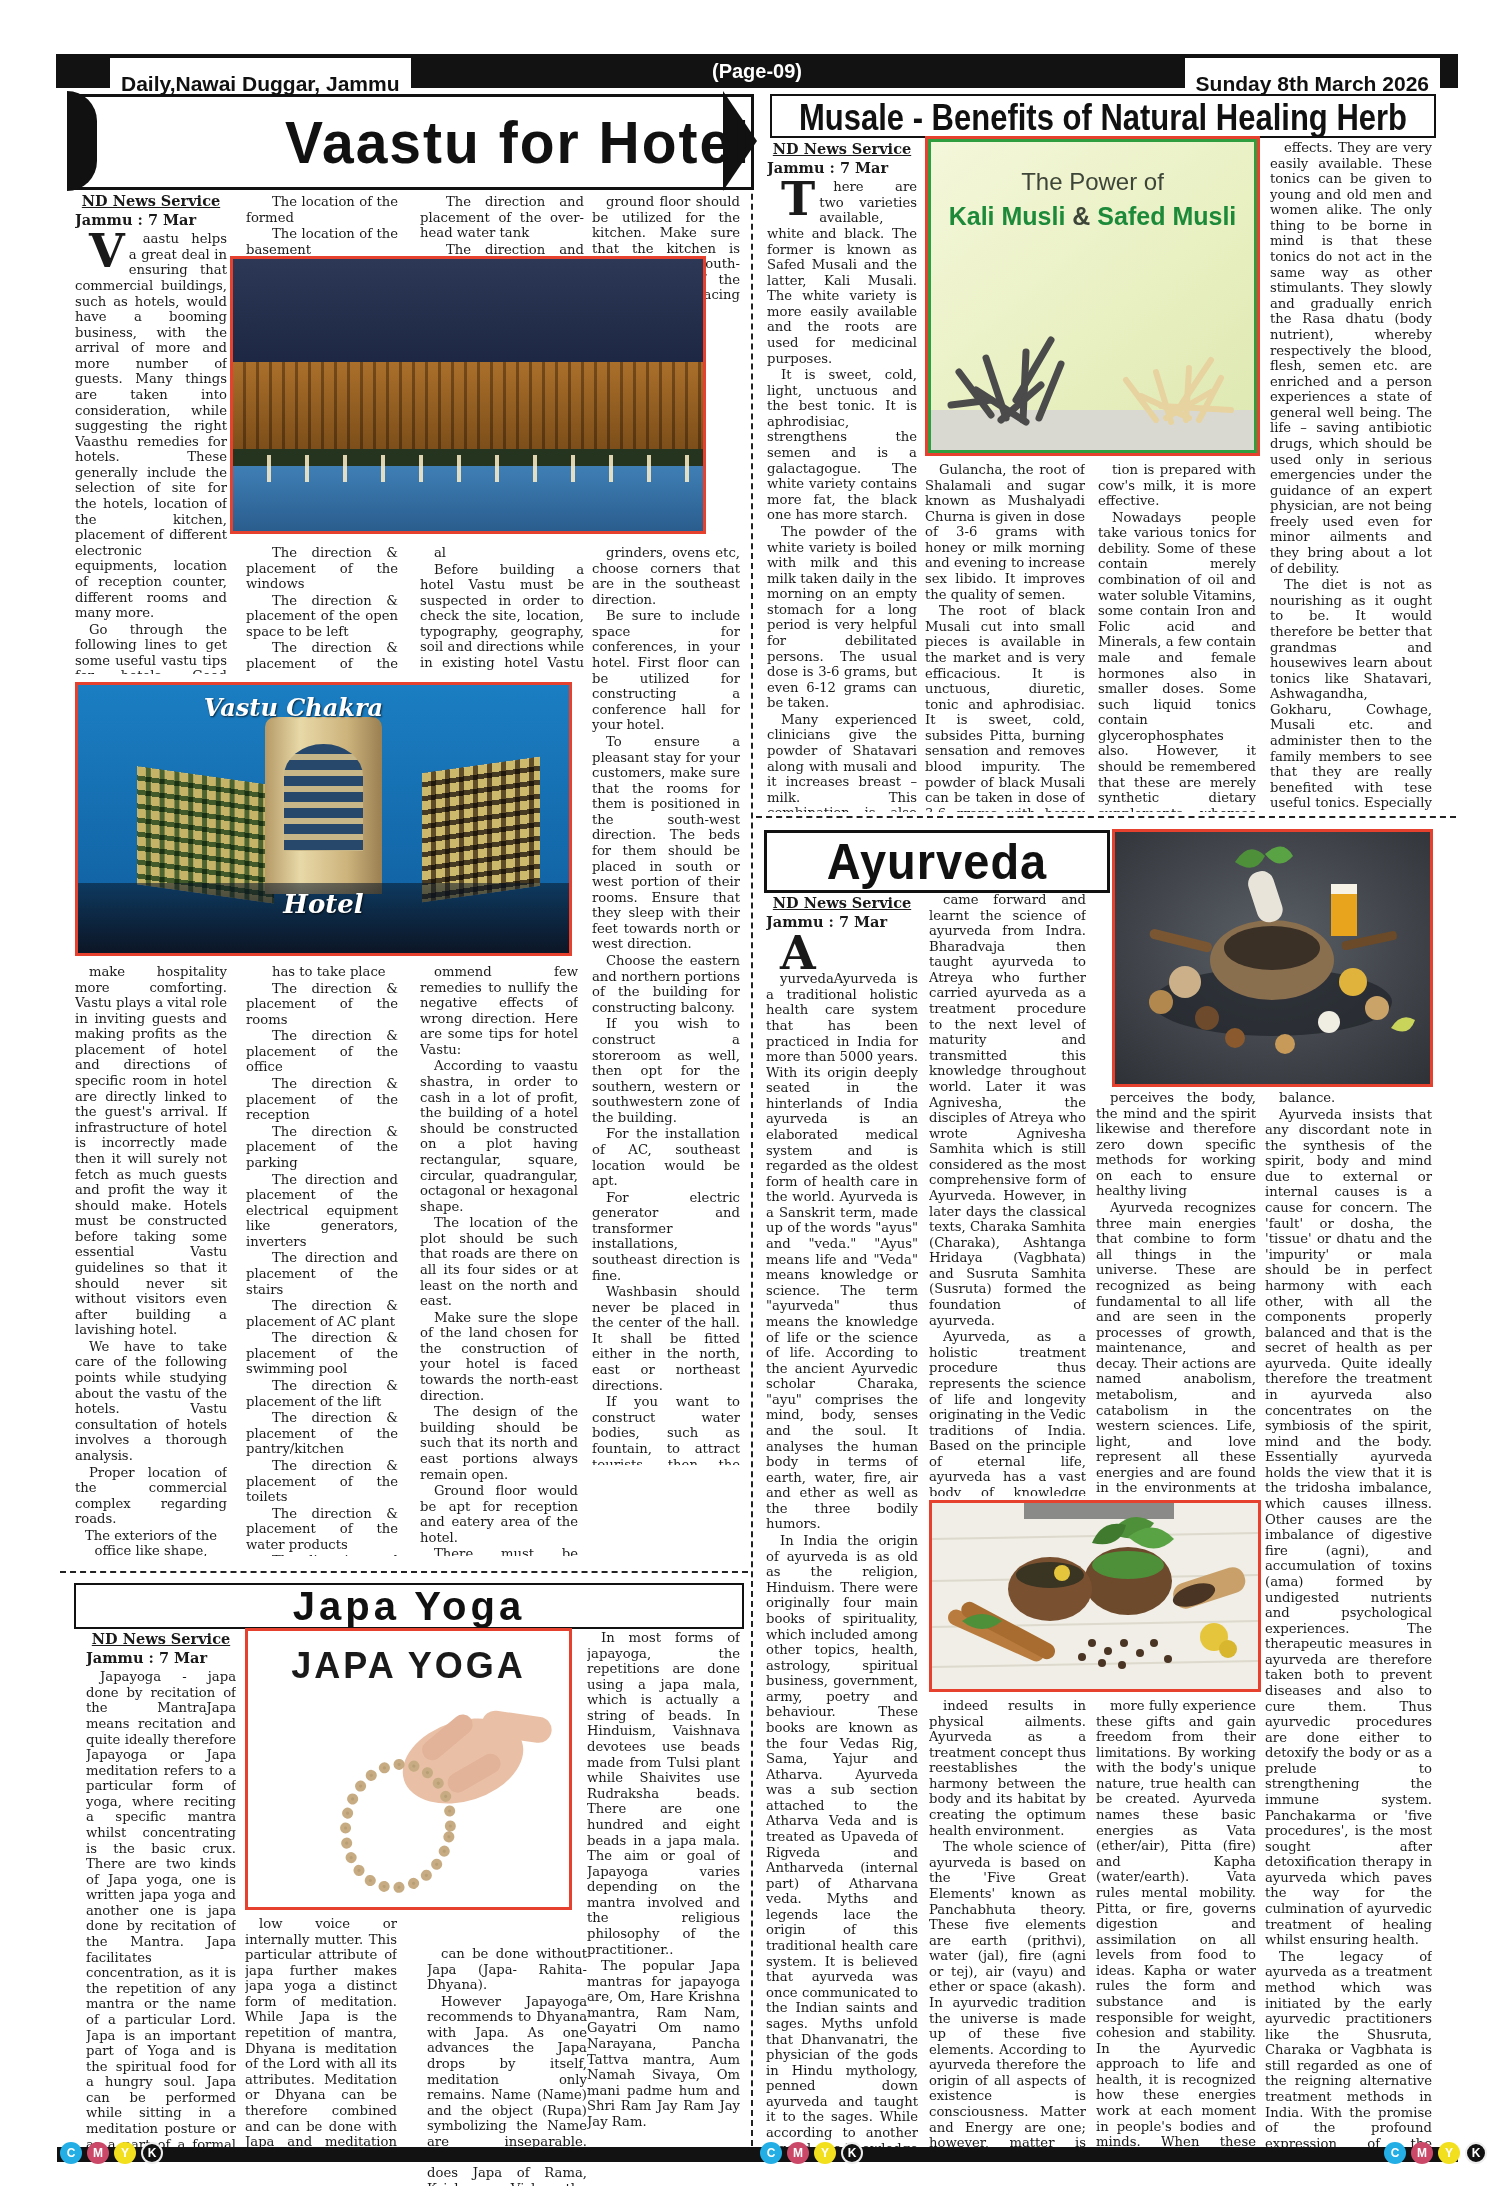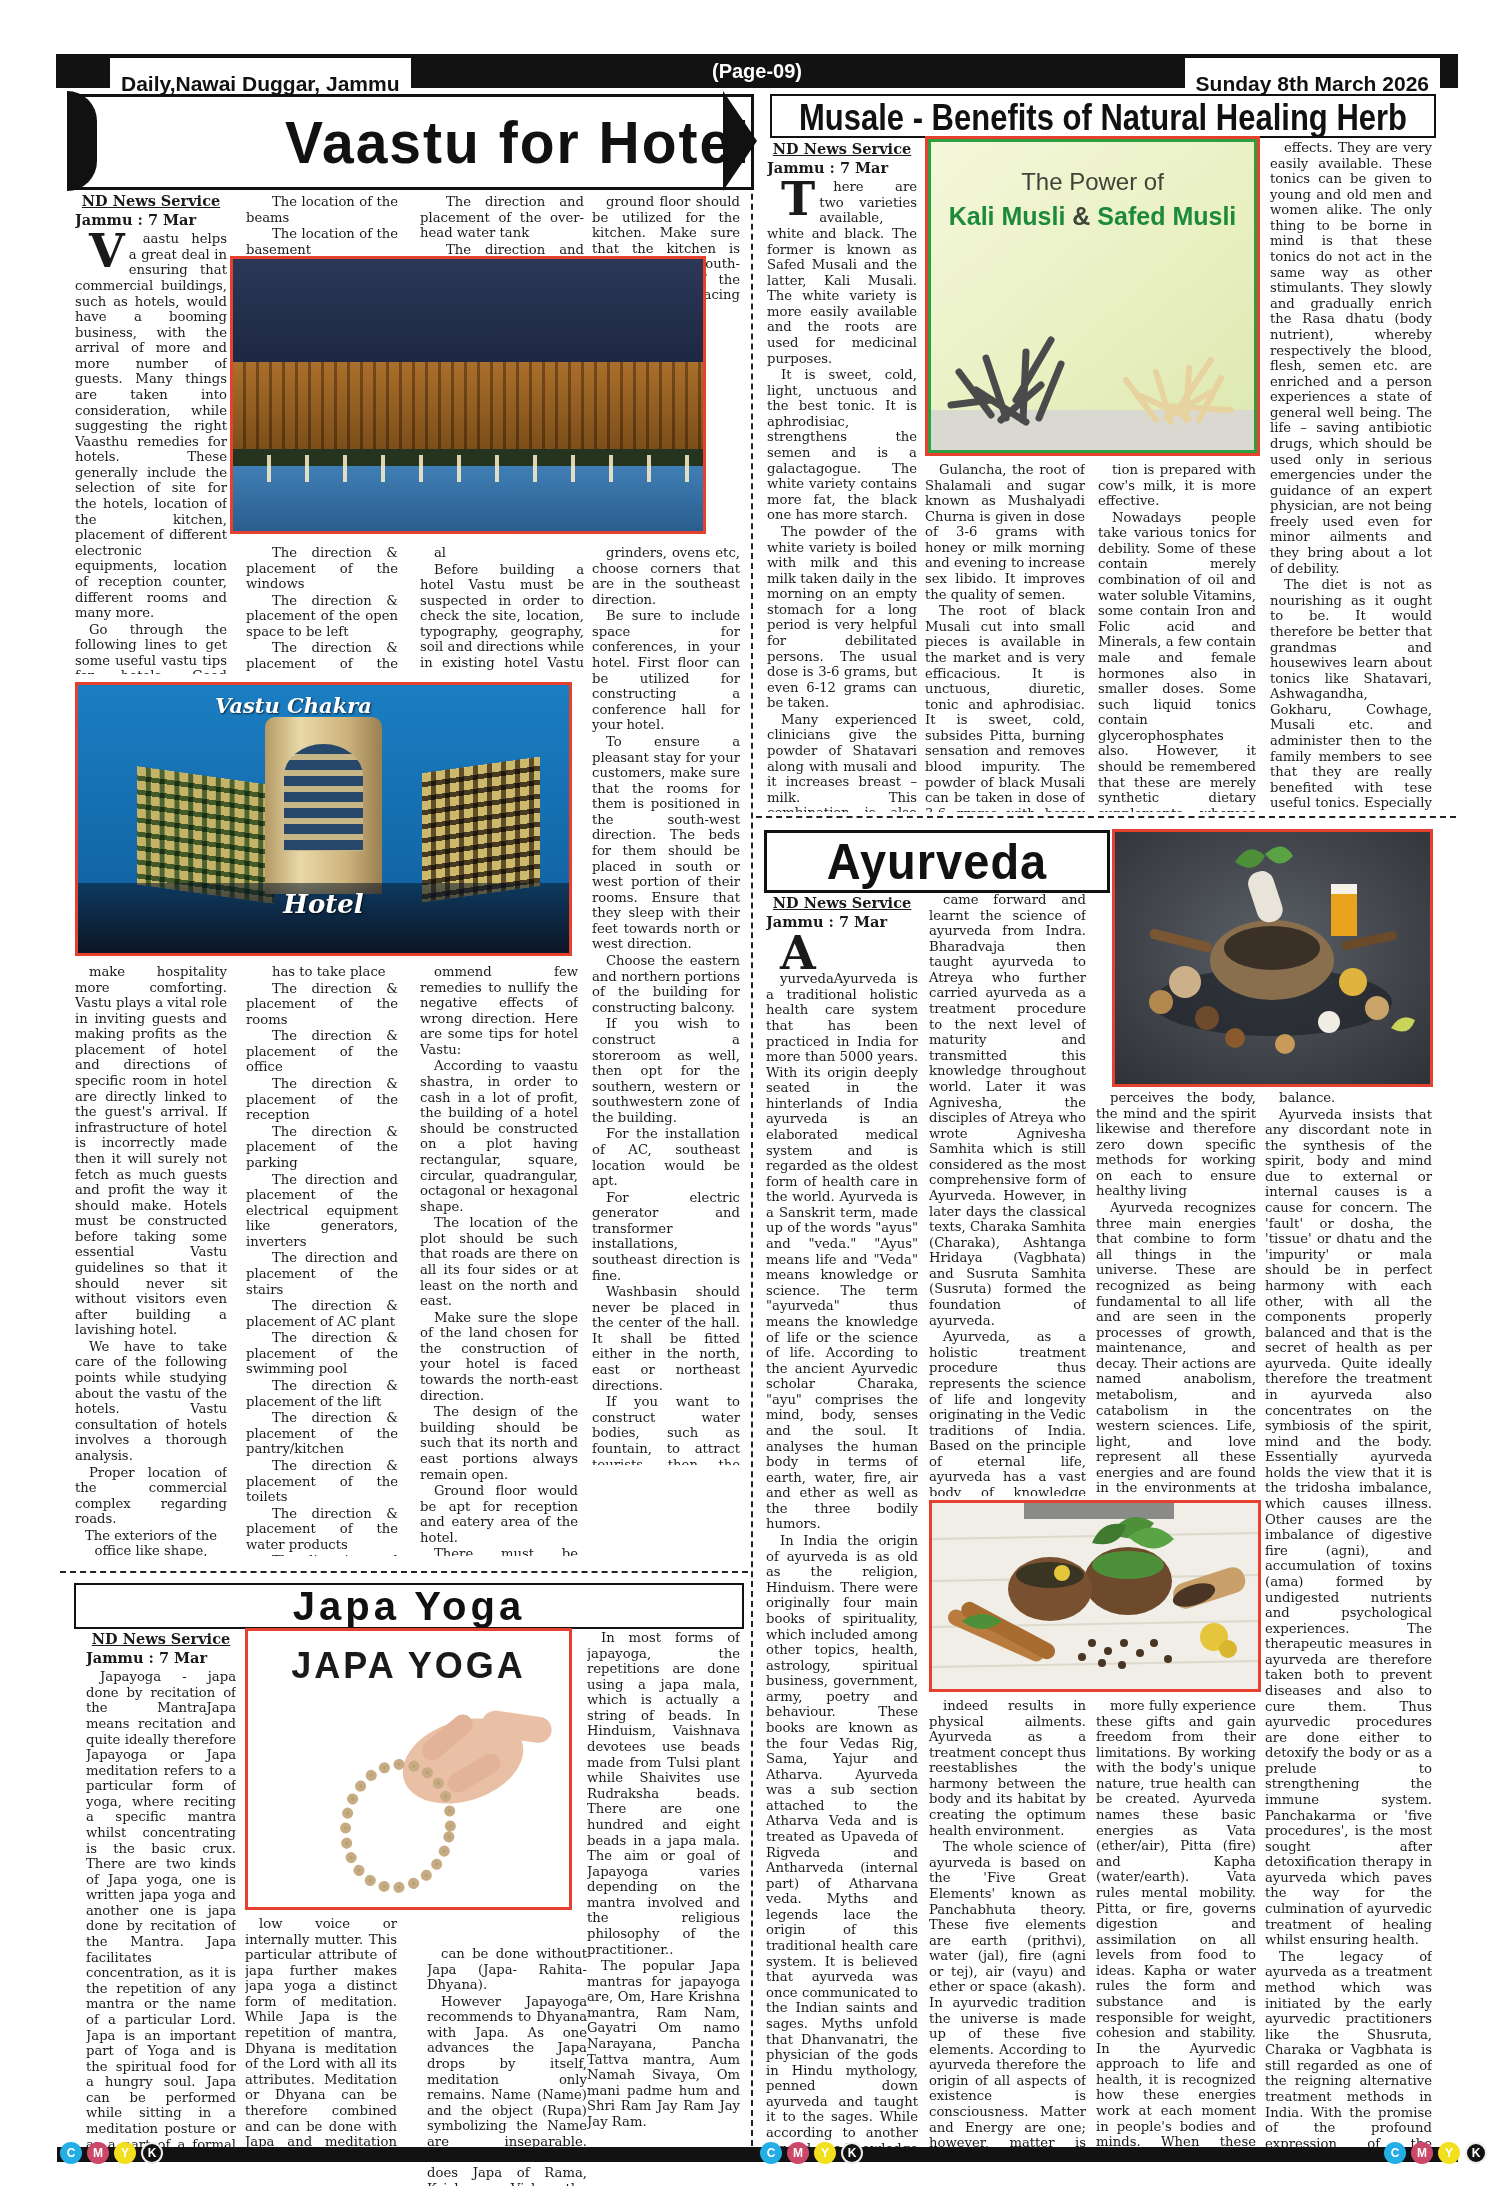--- a/index.html
+++ b/index.html
@@ -109,21 +109,21 @@
   </div>
 
   <div class="col" style="left:75px;top:192px;width:152px;height:482px;">
     <p class="byline">ND News Service</p>
     <p class="dateline">Jammu : 7 Mar</p>
     <p><span class="dropcap">V</span><span>aastu helps a great deal in ensuring that commercial buildings, such as hotels, would have a booming business, with the arrival of more and more number of guests. Many things are taken into consideration, while suggesting the right Vaasthu remedies for hotels. These generally include the selection of site for the hotels, location of the kitchen, placement of different electronic equipments, location of reception counter, different rooms and many more.</span></p>
     <p>Go through the following lines to get some useful vastu tips for hotels. Good infrastructure of Hotels attract bountiful of visitors, thus enhancing the profit to order to</p>
   </div>
 
   <div class="col items" style="left:246px;top:194px;width:152px;height:60px;">
-      <p>The location of the beams</p>
+      <p>The location of the formed</p>
       <p>The location of the basement</p>
     </div>
   <div class="col items" style="left:420px;top:194px;width:164px;height:60px;">
       <p>The direction and placement of the over-head water tank</p>
       <p>The direction and placement of the septic tank or the waste dispos-</p>
     </div>
   <div class="col" style="left:592px;top:194px;width:148px;height:120px;">
       <p>ground floor should be utilized for the kitchen. Make sure that the kitchen is located in the south-east portion of the building. For placing the</p>
     </div>
 
@@ -160,21 +160,21 @@
 
   </div>
 
   <div class="photo" id="photo-chakra">
     <div class="vc-sky"></div>
     <div class="vc-wing-l"></div>
     <div class="vc-wing-r"></div>
     <div class="vc-tower"></div>
     <div class="vc-arch"></div>
     <div class="vc-base"></div>
-    <div class="img-label-script" style="left:0;right:60px;top:8px;text-align:center;font-size:21px;">Vastu Chakra</div>
+    <div class="img-label-script" style="left:0;right:60px;top:8px;text-align:center;font-size:24px;">Vastu Chakra</div>
     <div class="img-label-script" style="left:0;right:0;bottom:34px;text-align:center;font-size:26px;">Hotel</div>
   </div>
 
   <div class="col" style="left:75px;top:964px;width:152px;height:592px;">
     <div>
         <p>make hospitality more comforting. Vastu plays a vital role in inviting guests and making profits as the placement of hotel and directions of specific room in hotel are directly linked to the guest's arrival. If infrastructure of hotel is incorrectly made then it will surely not fetch as much guests and profit the way it should make. Hotels must be constructed before taking some essential Vastu guidelines so that it should never sit without visitors even after building a lavishing hotel.</p>
         <p>We have to take care of the following points while studying about the vastu of the hotels. Vastu consultation of hotels involves a thorough analysis.</p>
         <p>Proper location of the commercial complex regarding roads.</p>
       </div>
     <p class="centerp">The exteriors of the office like shape, slope, height, water level</p>

